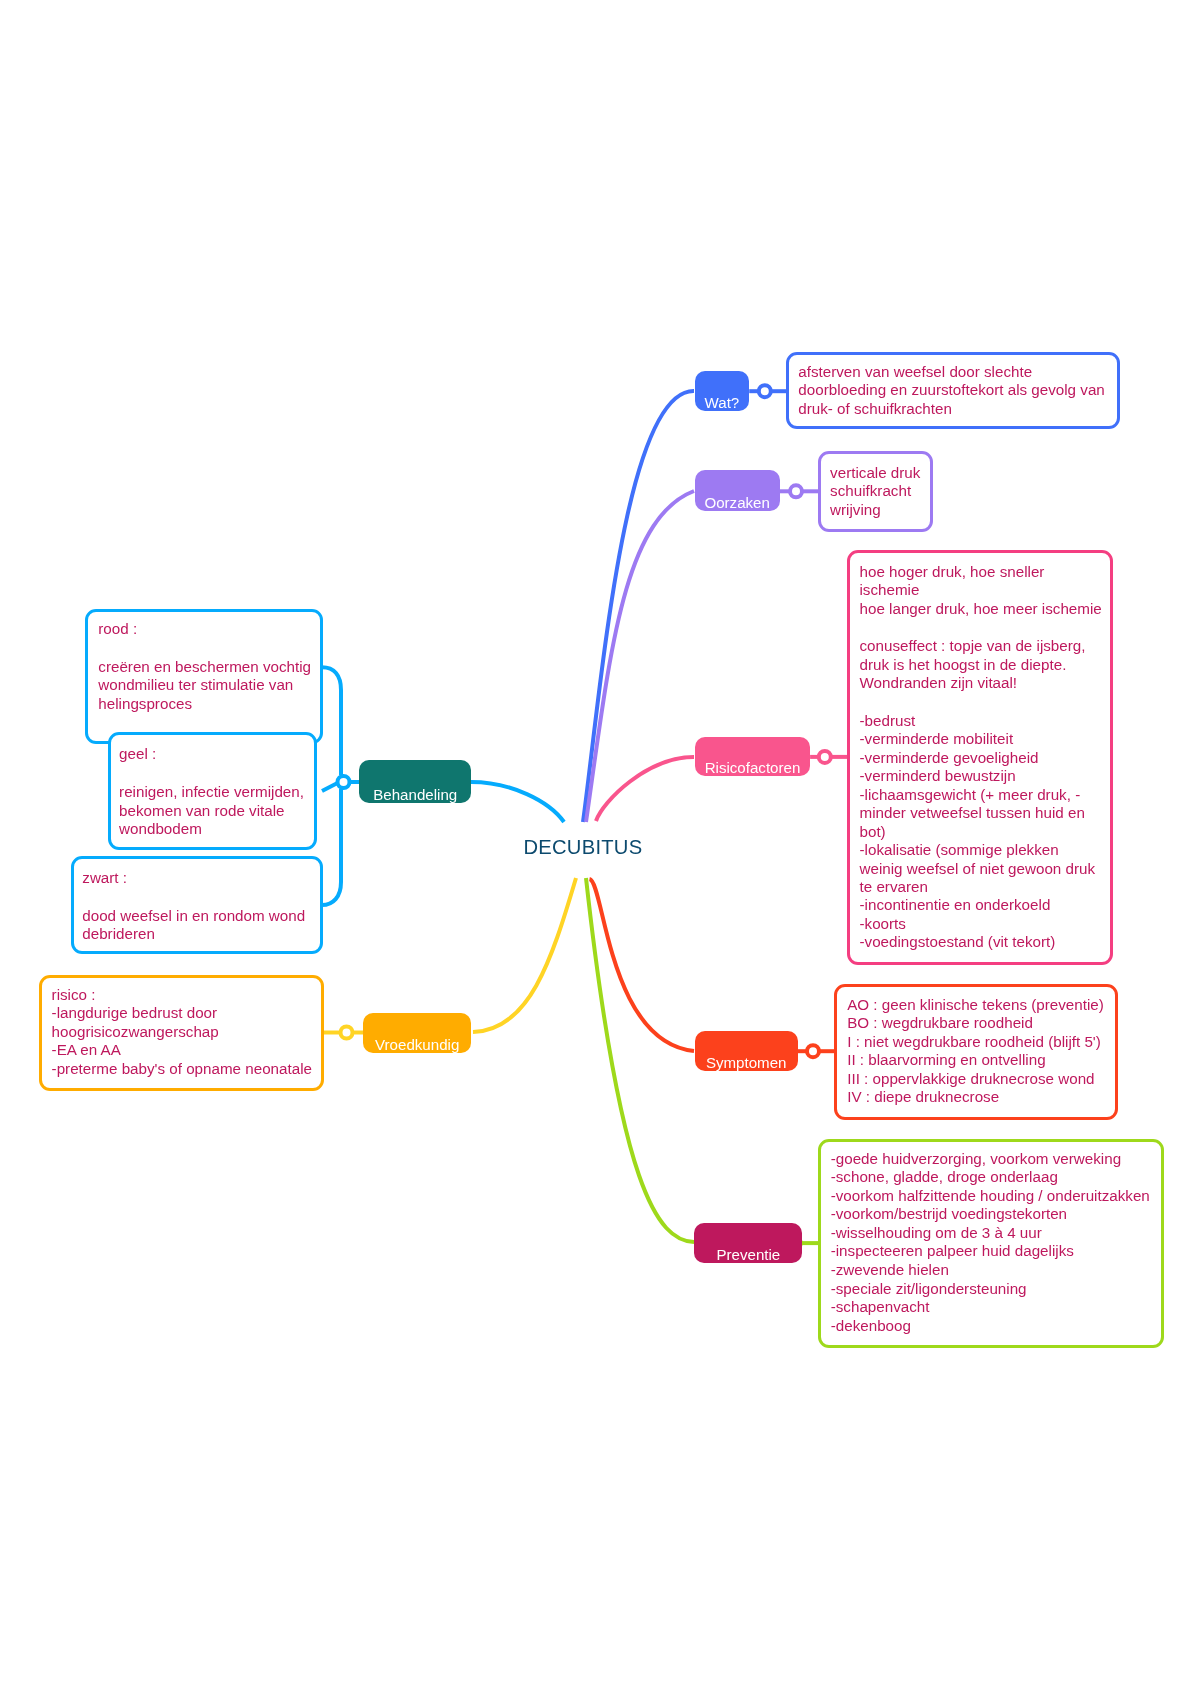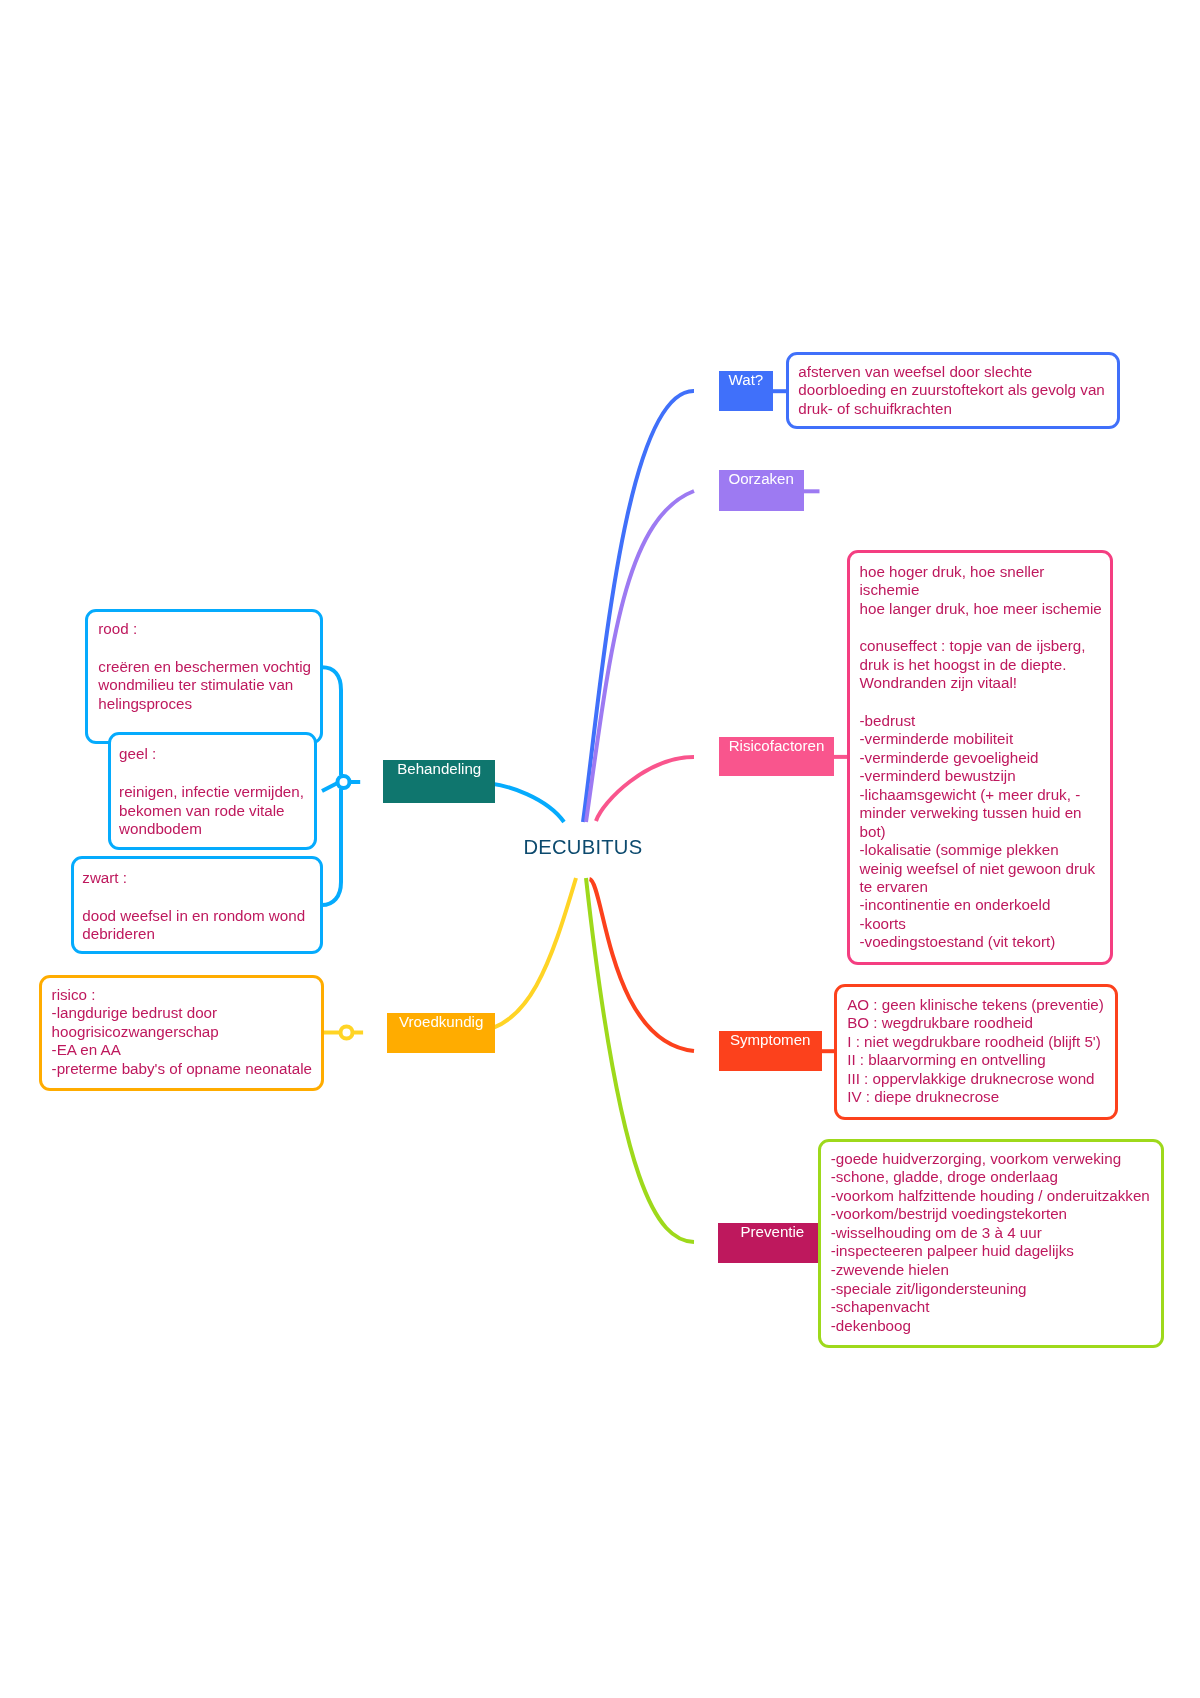--- a/index.html
+++ b/index.html
@@ -3,23 +3,23 @@
 <meta charset="utf-8">
 <style>
   html,body{margin:0;padding:0;background:#ffffff;}
   body{width:1200px;height:1698px;position:relative;overflow:hidden;
        font-family:"Liberation Sans",sans-serif;
        -webkit-font-smoothing:antialiased;}
   #stage{position:absolute;left:0;top:0;width:1200px;height:1698px;background:#fff;}
   svg#links{position:absolute;left:0;top:0;}
 
   .node span{transform:translateZ(0);}
-  .node{position:absolute;display:flex;align-items:flex-start;justify-content:center;
-        color:#fff;border-radius:0;white-space:nowrap;font-size:15.1px;
-        box-sizing:border-box;margin-left:24px;}
+  .node{position:absolute;display:flex;align-items:flex-end;justify-content:center;
+        color:#fff;border-radius:10px;white-space:nowrap;font-size:15.1px;
+        box-sizing:border-box;}
   .leaf{position:absolute;background:#fff;border:3.4px solid #000;border-radius:11px;
         box-sizing:border-box;color:#be185d;font-size:15.2px;line-height:18.45px;}
   .leaf .body{position:absolute;left:9.3px;top:9.5px;transform:translateZ(0);}
   .ln{display:block;white-space:pre;}
   .ln.blank{height:19.3px;}
   #l-preventie{line-height:18.6px;}
   #l-preventie .body{top:7.5px;}
   #l-wat .body{top:8.2px;}
   #l-oorzaken .body{top:10.5px;left:9.6px;}
   #l-risicofactoren .body{top:9.3px;left:10px;}
@@ -92,36 +92,43 @@
       <span>Behandeling</span>
     </div>
 
   <div class="leaf" id="l-wat" style="left: 786px; top: 351.7px; width: 333.7px; height: 77.8px; border-color: rgb(64, 112, 250);">
       <div class="body">
         <span class="ln">afsterven van weefsel door slechte</span>
         <span class="ln">doorbloeding en zuurstoftekort als gevolg van</span>
         <span class="ln">druk- of schuifkrachten</span>
       </div>
     </div>
+  <div class="leaf" id="l-oorzaken" style="left: 817.5px; top: 450.5px; width: 115.7px; height: 81.2px; border-color: rgb(157, 122, 242);">
+      <div class="body">
+        <span class="ln">verticale druk</span>
+        <span class="ln">schuifkracht</span>
+        <span class="ln">wrijving</span>
+      </div>
+    </div>
   <div class="leaf" id="l-risicofactoren" style="left: 846.5px; top: 550.3px; width: 266.7px; height: 414.4px; border-color: rgb(244, 62, 129);">
       <div class="body">
         <span class="ln">hoe hoger druk, hoe sneller</span>
         <span class="ln">ischemie</span>
         <span class="ln">hoe langer druk, hoe meer ischemie</span>
         <span class="ln blank">&nbsp;</span>
         <span class="ln">conuseffect : topje van de ijsberg,</span>
         <span class="ln">druk is het hoogst in de diepte.</span>
         <span class="ln">Wondranden zijn vitaal!</span>
         <span class="ln blank">&nbsp;</span>
         <span class="ln">-bedrust</span>
         <span class="ln">-verminderde mobiliteit</span>
         <span class="ln">-verminderde gevoeligheid</span>
         <span class="ln">-verminderd bewustzijn</span>
         <span class="ln">-lichaamsgewicht (+ meer druk, -</span>
-        <span class="ln">minder verweking tussen huid en</span>
+        <span class="ln">minder vetweefsel tussen huid en</span>
         <span class="ln">bot)</span>
         <span class="ln">-lokalisatie (sommige plekken</span>
         <span class="ln">weinig weefsel of niet gewoon druk</span>
         <span class="ln">te ervaren</span>
         <span class="ln">-incontinentie en onderkoeld</span>
         <span class="ln">-koorts</span>
         <span class="ln">-voedingstoestand (vit tekort)</span>
       </div>
     </div>
   <div class="leaf" id="l-symptomen" style="left: 833.9px; top: 983.7px; width: 283.8px; height: 136px; border-color: rgb(252, 65, 28);">

